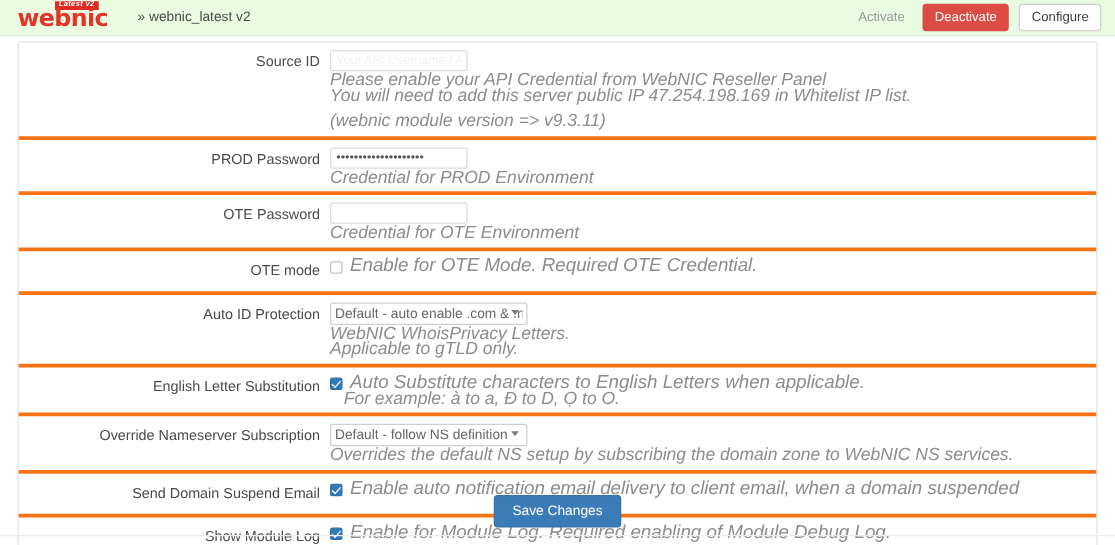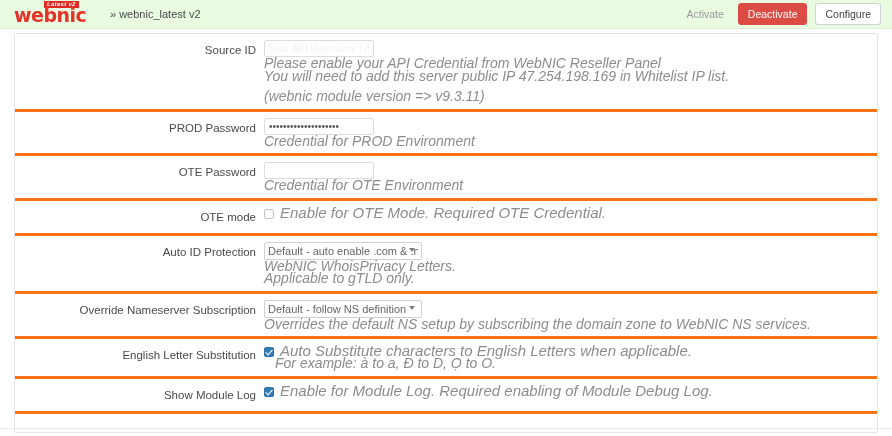--- a/index.html
+++ b/index.html
@@ -284,43 +284,52 @@
                 <option>Default - auto enable .com &amp; .net</option>
               </select>
               <span class="sel-caret"></span>
             </div>
             <div class="help">WebNIC WhoisPrivacy Letters.</div>
             <div class="help">Applicable to gTLD only.</div>
           </td>
         </tr>
 
         <tr>
+          <td class="label-cell">English Letter Substitution</td>
+          <td class="field-cell">
+            <div class="cb-row">
+              <span class="cb checked"></span>
+              <span class="cb-text">Auto Substitute characters to English Letters when applicable.</span>
+            </div>
+            <div class="help indent">For example: à to a, Đ to D, Ọ to O.</div>
+          </td>
+        </tr>
+
+        <tr>
           <td class="label-cell">Override Nameserver Subscription</td>
           <td class="field-cell">
             <div class="sel-wrap">
               <select class="sel-input">
                 <option>Default - follow NS definition</option>
               </select>
               <span class="sel-caret"></span>
             </div>
             <div class="help">Overrides the default NS setup by subscribing the domain zone to WebNIC NS services.</div>
           </td>
         </tr>
 
         <tr>
-          <td class="label-cell">English Letter Substitution</td>
+          <td class="label-cell">Send Domain Suspend Email</td>
           <td class="field-cell">
             <div class="cb-row">
               <span class="cb checked"></span>
-              <span class="cb-text">Auto Substitute characters to English Letters when applicable.</span>
-            </div>
-            <div class="help indent">For example: à to a, Đ to D, Ọ to O.</div>
-          </td>
-        </tr>
-
+              <span class="cb-text">Enable auto notification email delivery to client email, when a domain suspended</span>
+            </div>
+          </td>
+        </tr>
 
         <tr>
           <td class="label-cell">Show Module Log</td>
           <td class="field-cell">
             <div class="cb-row">
               <span class="cb checked"></span>
               <span class="cb-text">Enable for Module Log. Required enabling of Module Debug Log.</span>
             </div>
           </td>
         </tr>
@@ -334,16 +343,19 @@
             
             
             
           </td>
         </tr>
 
       </tbody>
     </table>
   </div>
 
+  <div class="save-bar">
+    <button class="btn-primary">Save Changes</button>
+  </div>
 
   <div class="footer-rule"></div>
 
 </div>
 
 </body></html>

